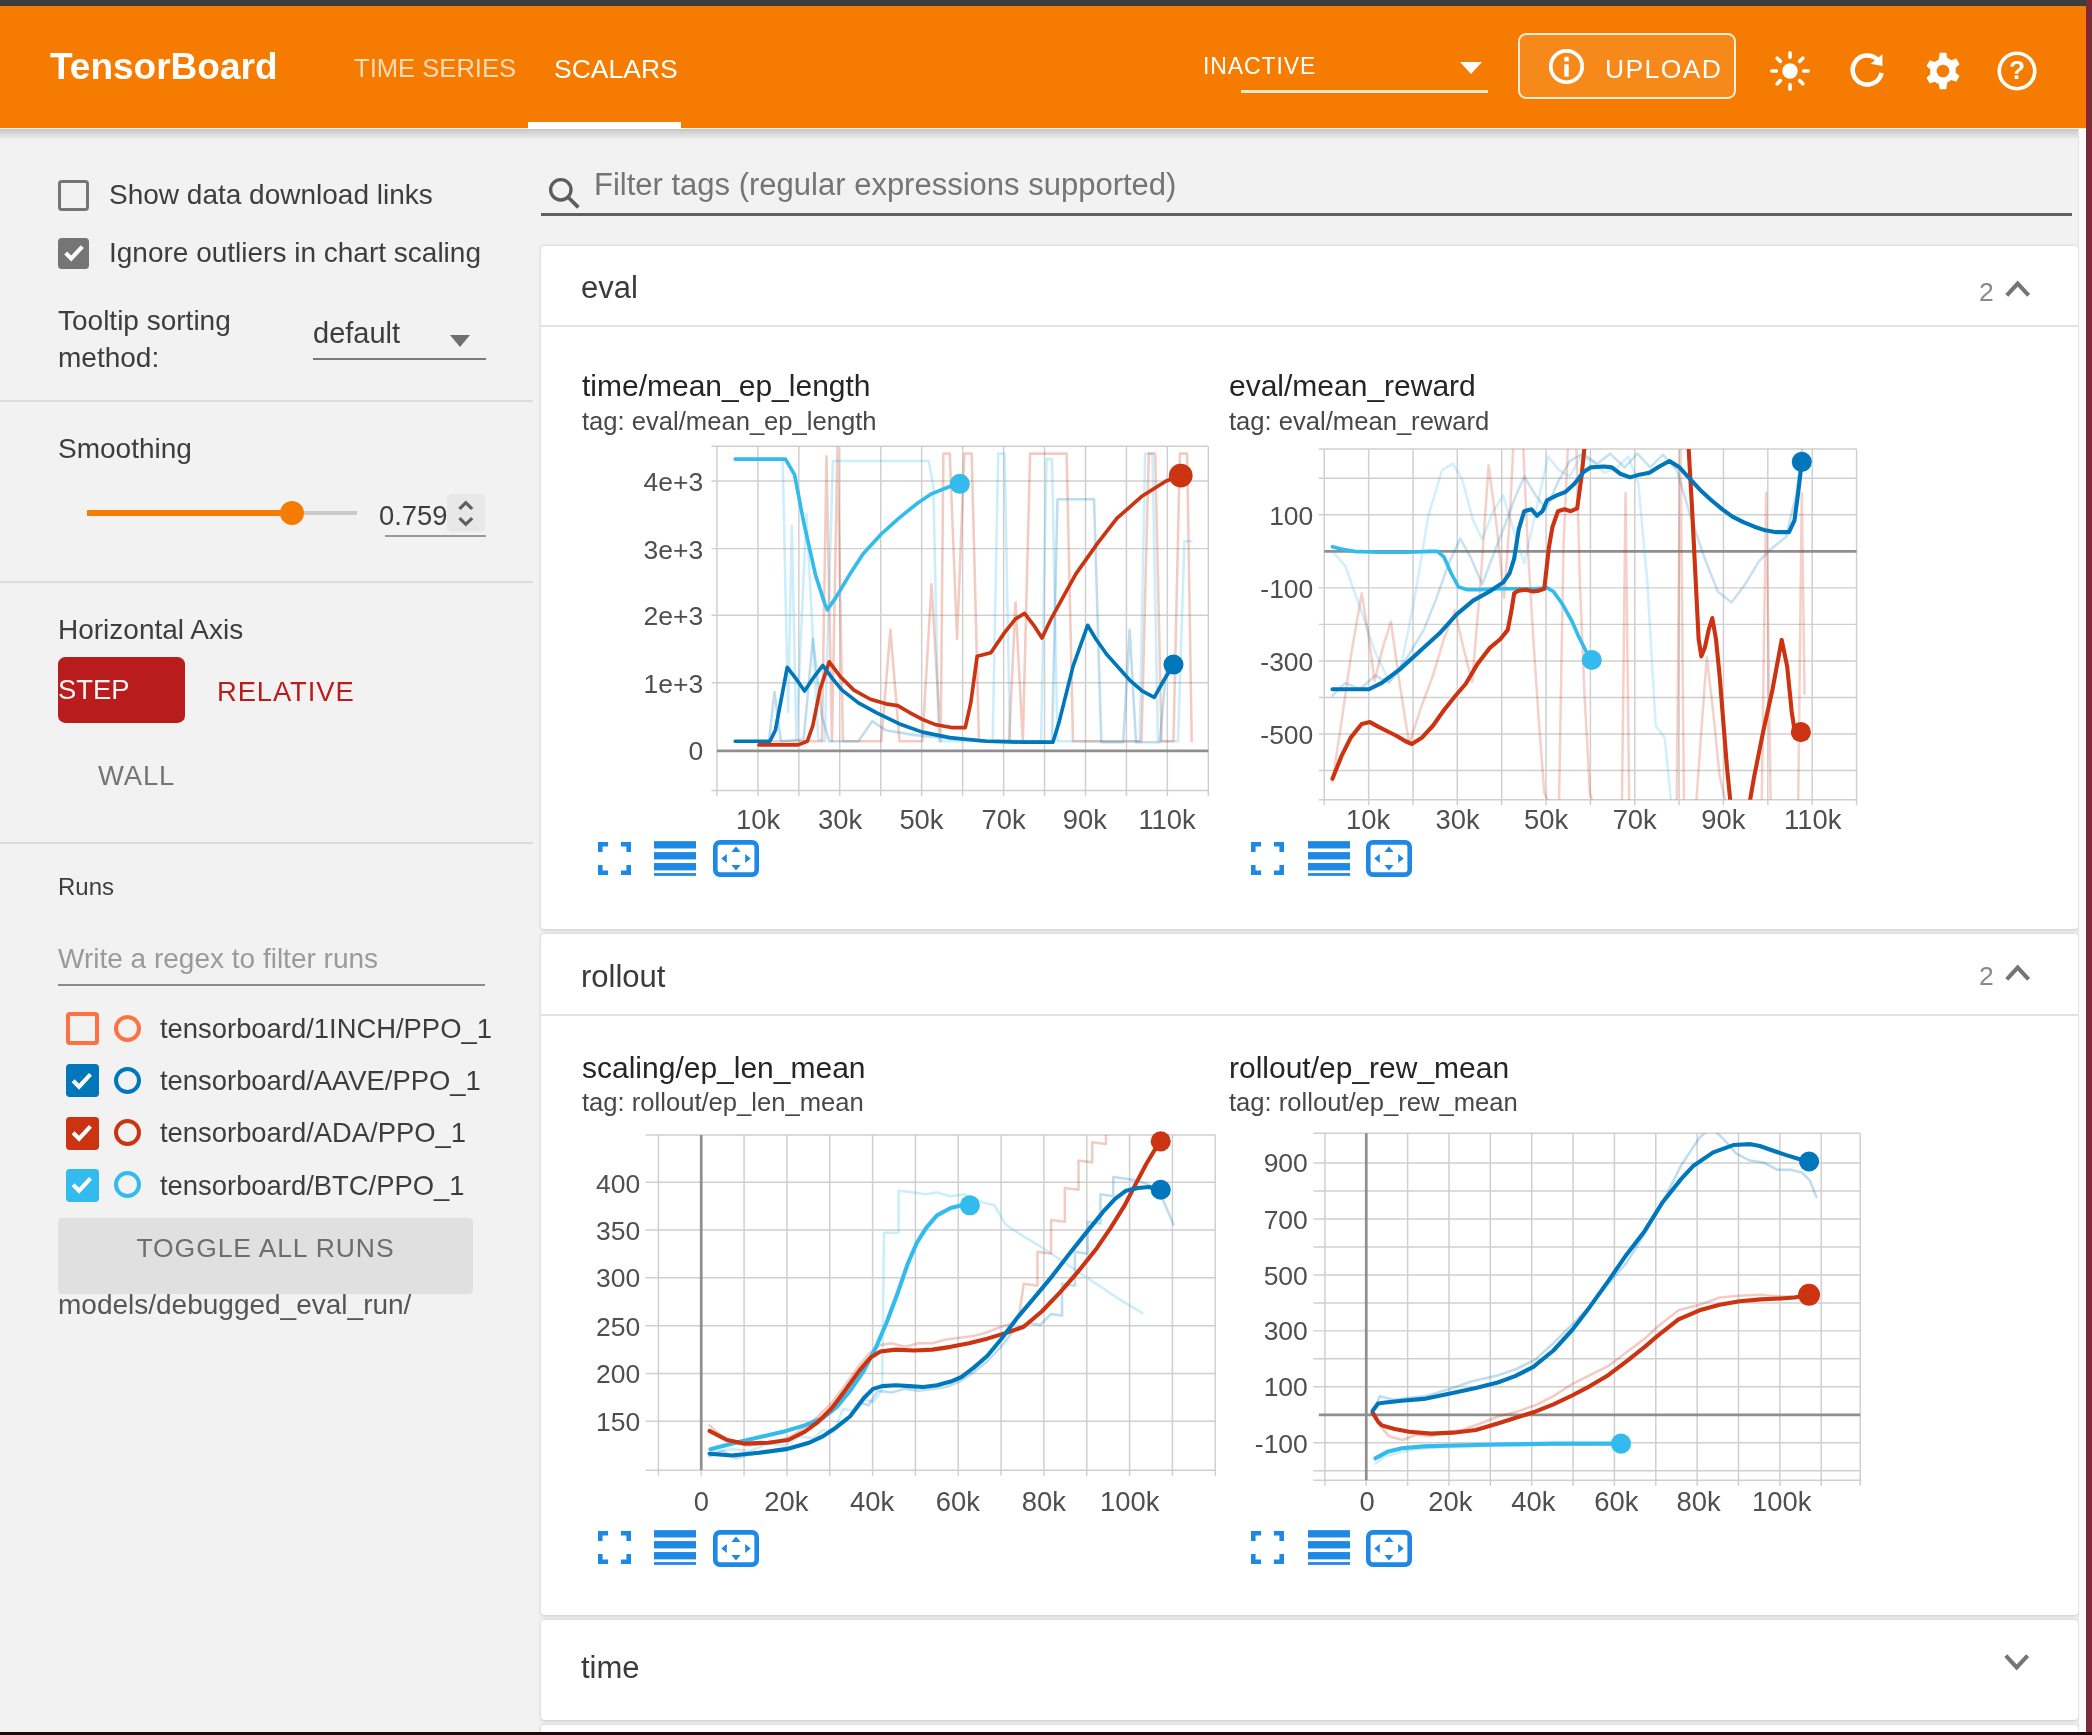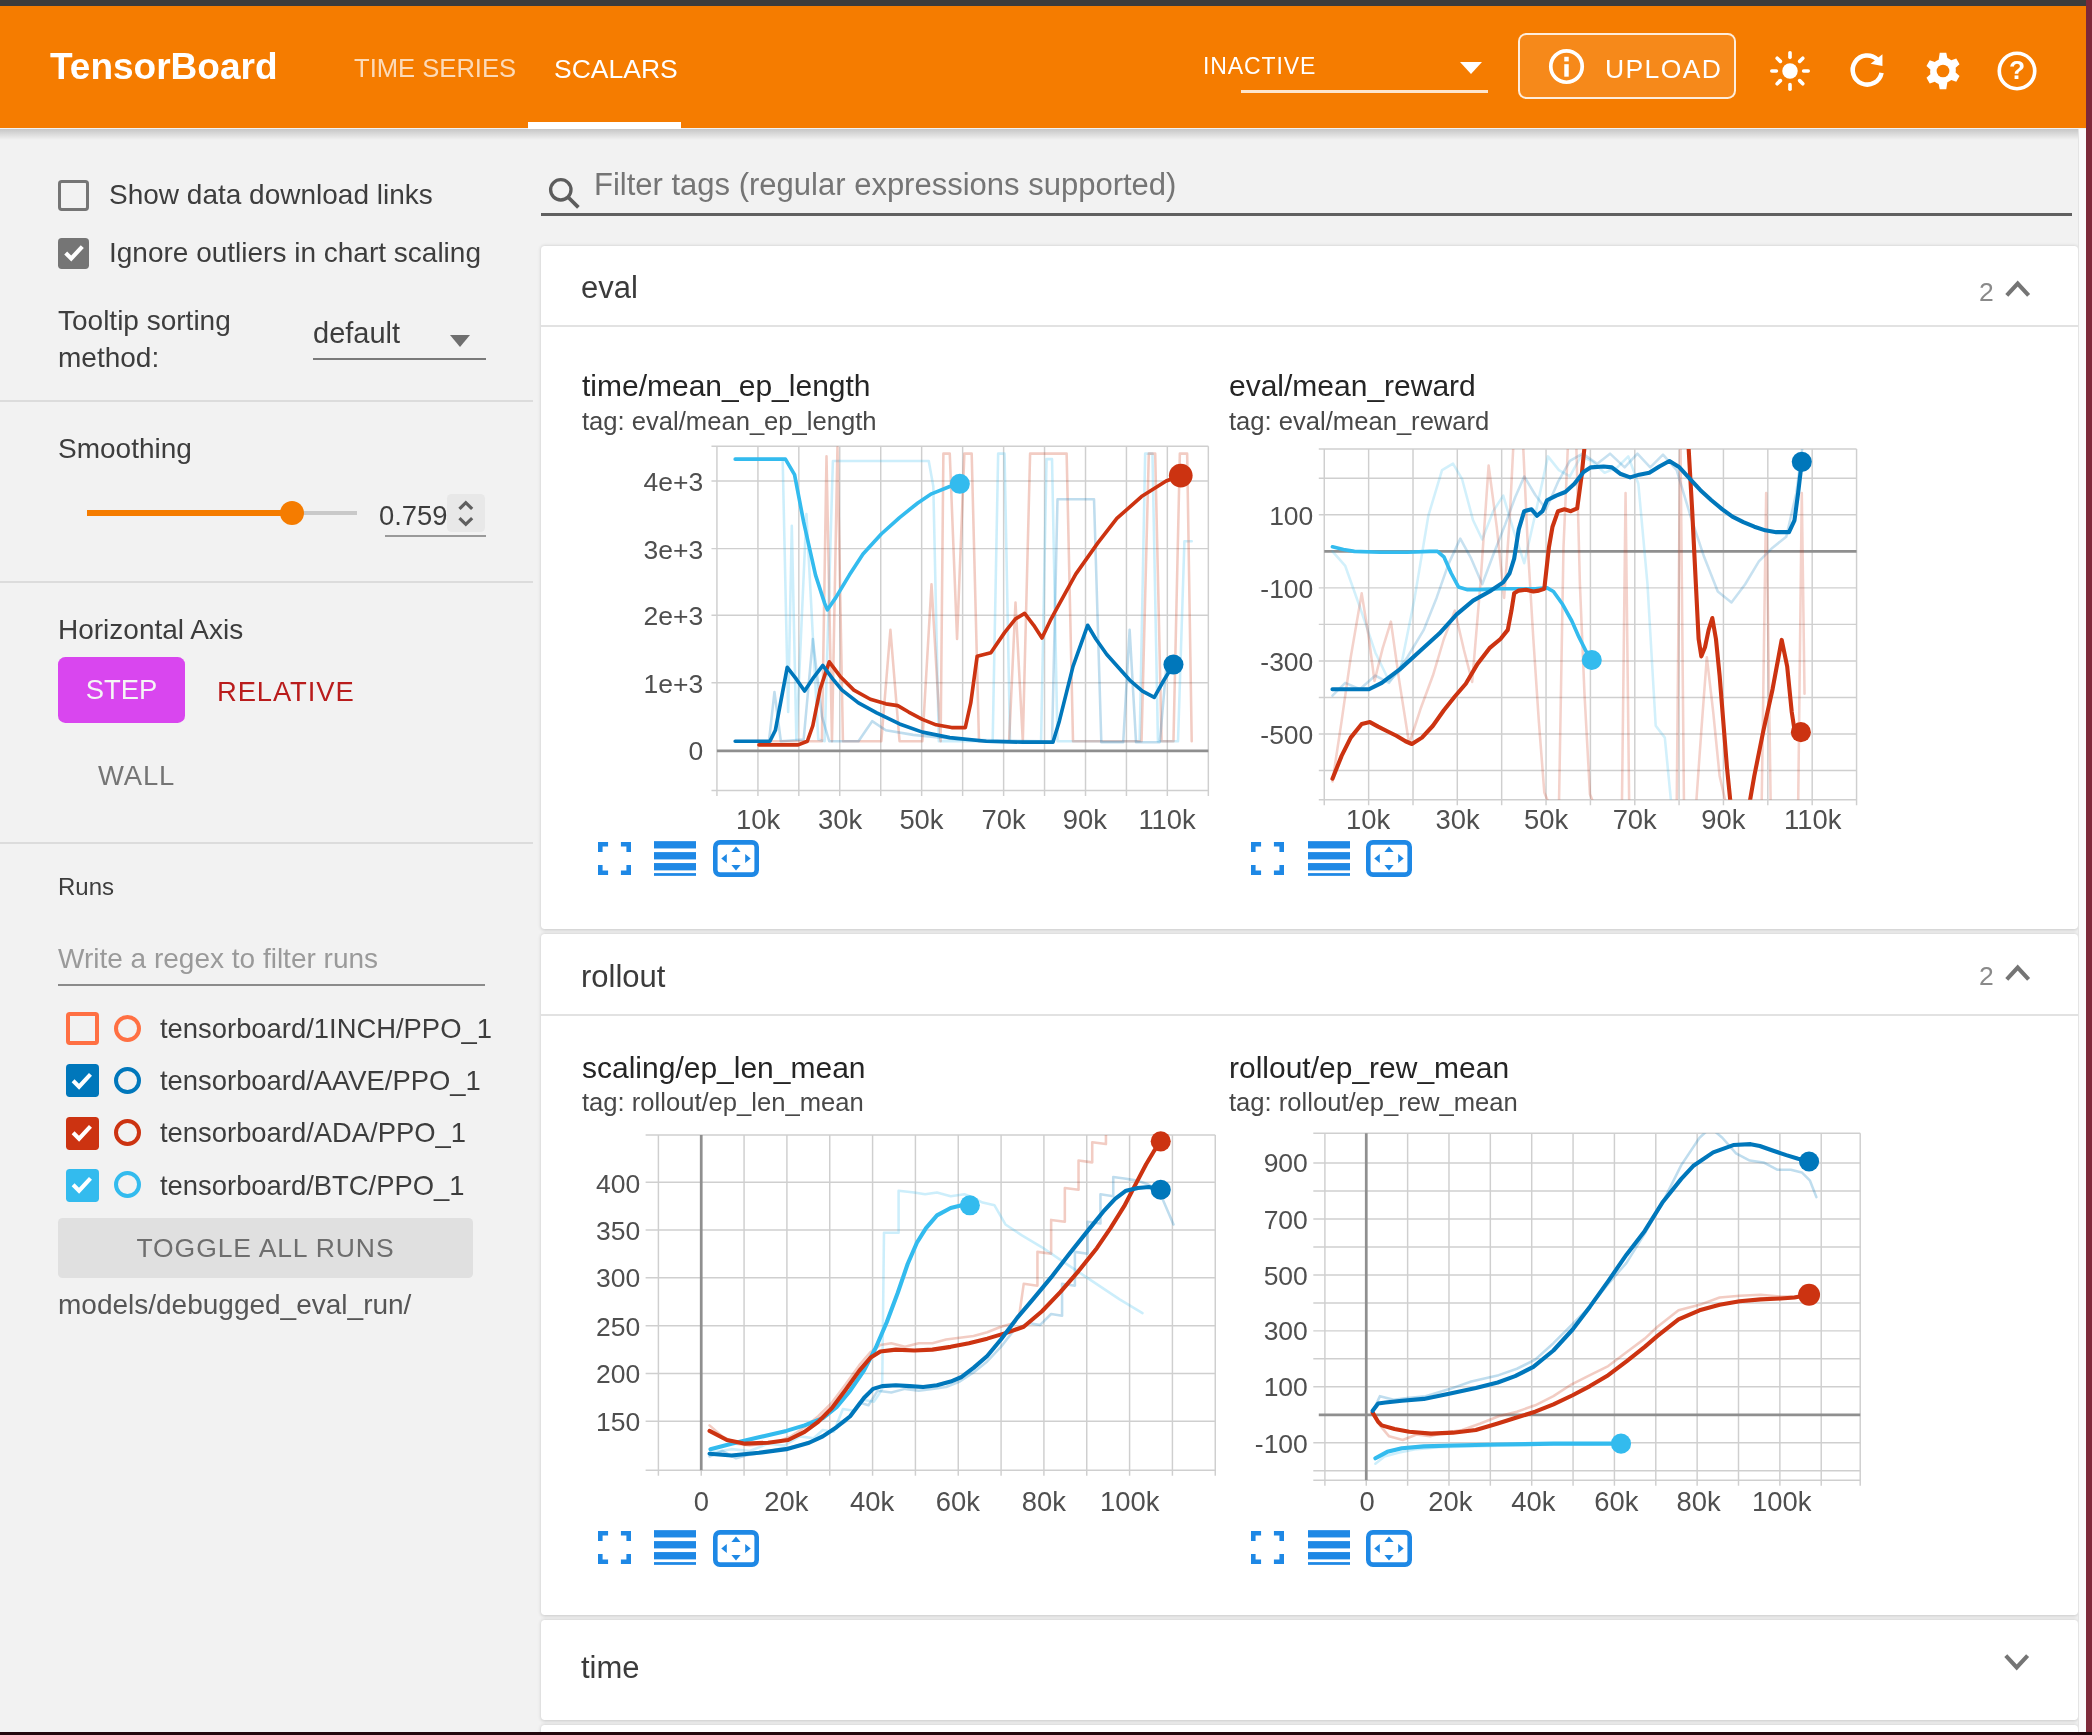--- a/index.html
+++ b/index.html
@@ -37,21 +37,21 @@
     <g stroke="#5f5f5f" stroke-width="3.5" fill="none">
       <path d="M7,11 L14,4 L21,11"></path>
       <path d="M7,21 L14,28 L21,21"></path>
     </g>
   </svg>
 <div class="abs" style="left:385px;top:535px;width:101px;height:1.8px;background:#9a9a9a"></div>
 
 <div class="abs" style="left:0;top:581px;width:533px;height:1.8px;background:#dcdcdc"></div>
 
 <div class="abs" style="left:58px;top:614px;font-size:28px;color:#3d3d3d">Horizontal Axis</div>
-<div class="abs" style="left:58px;top:657px;width:127px;height:66px;background:#d946ef;border-radius:7.3px;color:#f5f5f5;font-size:27.4px;text-align:center;line-height:66px">STEP</div>
+<div class="abs" style="left:58px;top:657px;width:127px;height:66px;background:#b91c1c;border-radius:7.3px;color:#f5f5f5;font-size:27.4px;line-height:66px">STEP</div>
 <div class="abs" style="left:217px;top:676px;font-size:27.4px;color:#b91c1c;letter-spacing:0.9px">RELATIVE</div>
 <div class="abs" style="left:98px;top:760px;font-size:27.4px;color:#757575;letter-spacing:0.9px">WALL</div>
 
 <div class="abs" style="left:0;top:842px;width:533px;height:1.8px;background:#dcdcdc"></div>
 
 <div class="abs" style="left:58px;top:873px;font-size:24px;color:#3d3d3d">Runs</div>
 <div class="abs" style="left:58px;top:943px;font-size:28px;color:#9a9a9a">Write a regex to filter runs</div>
 <div class="abs" style="left:58px;top:984px;width:427px;height:1.8px;background:#8b8b8b"></div>
 
 <div class="abs" style="left:66px;top:1012px;width:33px;height:33px;border:4.6px solid #ff7043;border-radius:3.7px"></div>
@@ -69,21 +69,21 @@
   </svg>
 <div class="abs" style="left:114px;top:1119px;width:27.4px;height:27.4px;border:4.1px solid #cc3311;border-radius:50%"></div>
 <div class="abs" style="left:160px;top:1117px;font-size:27.4px;color:#3d3d3d">tensorboard/ADA/PPO_1</div>
 <div class="abs" style="left:66px;top:1169px;width:33px;height:33px;background:#33bbee;border-radius:3.7px"></div>
 <svg class="abs" style="left:69px;top:1172px" width="25.6" height="25.6" viewBox="0 0 28 28">
     <path d="M4.5,14 L11,20.5 L23.5,7" stroke="#fff" stroke-width="4.5" fill="none"></path>
   </svg>
 <div class="abs" style="left:114px;top:1171px;width:27.4px;height:27.4px;border:4.1px solid #33bbee;border-radius:50%"></div>
 <div class="abs" style="left:160px;top:1170px;font-size:27.4px;color:#3d3d3d">tensorboard/BTC/PPO_1</div>
 
-<div class="abs" style="left:58px;top:1218px;width:415px;height:60px;background:#e0e0e0;border-radius:4.6px;color:#6e6e6e;font-size:26.5px;text-align:center;line-height:60px;letter-spacing:0.9px">TOGGLE ALL RUNS</div>
+<div class="abs" style="left:58px;top:1218px;width:415px;height:76px;background:#e0e0e0;border-radius:4.6px;color:#6e6e6e;font-size:26.5px;text-align:center;line-height:60px;letter-spacing:0.9px">TOGGLE ALL RUNS</div>
 <div class="abs" style="left:58px;top:1289px;font-size:28px;color:#565656">models/debugged_eval_run/</div>
 
 <svg class="abs" style="left:546px;top:175px" width="37" height="37" viewBox="0 0 40 40">
     <circle cx="16" cy="16" r="11" stroke="#5c5c5c" stroke-width="3.6" fill="none"></circle>
     <line x1="24" y1="24" x2="35" y2="35" stroke="#5c5c5c" stroke-width="4"></line>
   </svg>
 <div class="abs" style="left:594px;top:167px;font-size:31px;color:#757575">Filter tags (regular expressions supported)</div>
 <div class="abs" style="left:541px;top:213px;width:1531px;height:2.7px;background:#606060"></div>
 
 <div class="card" style="left:541px;top:246px;width:1537px;height:683px"></div>

